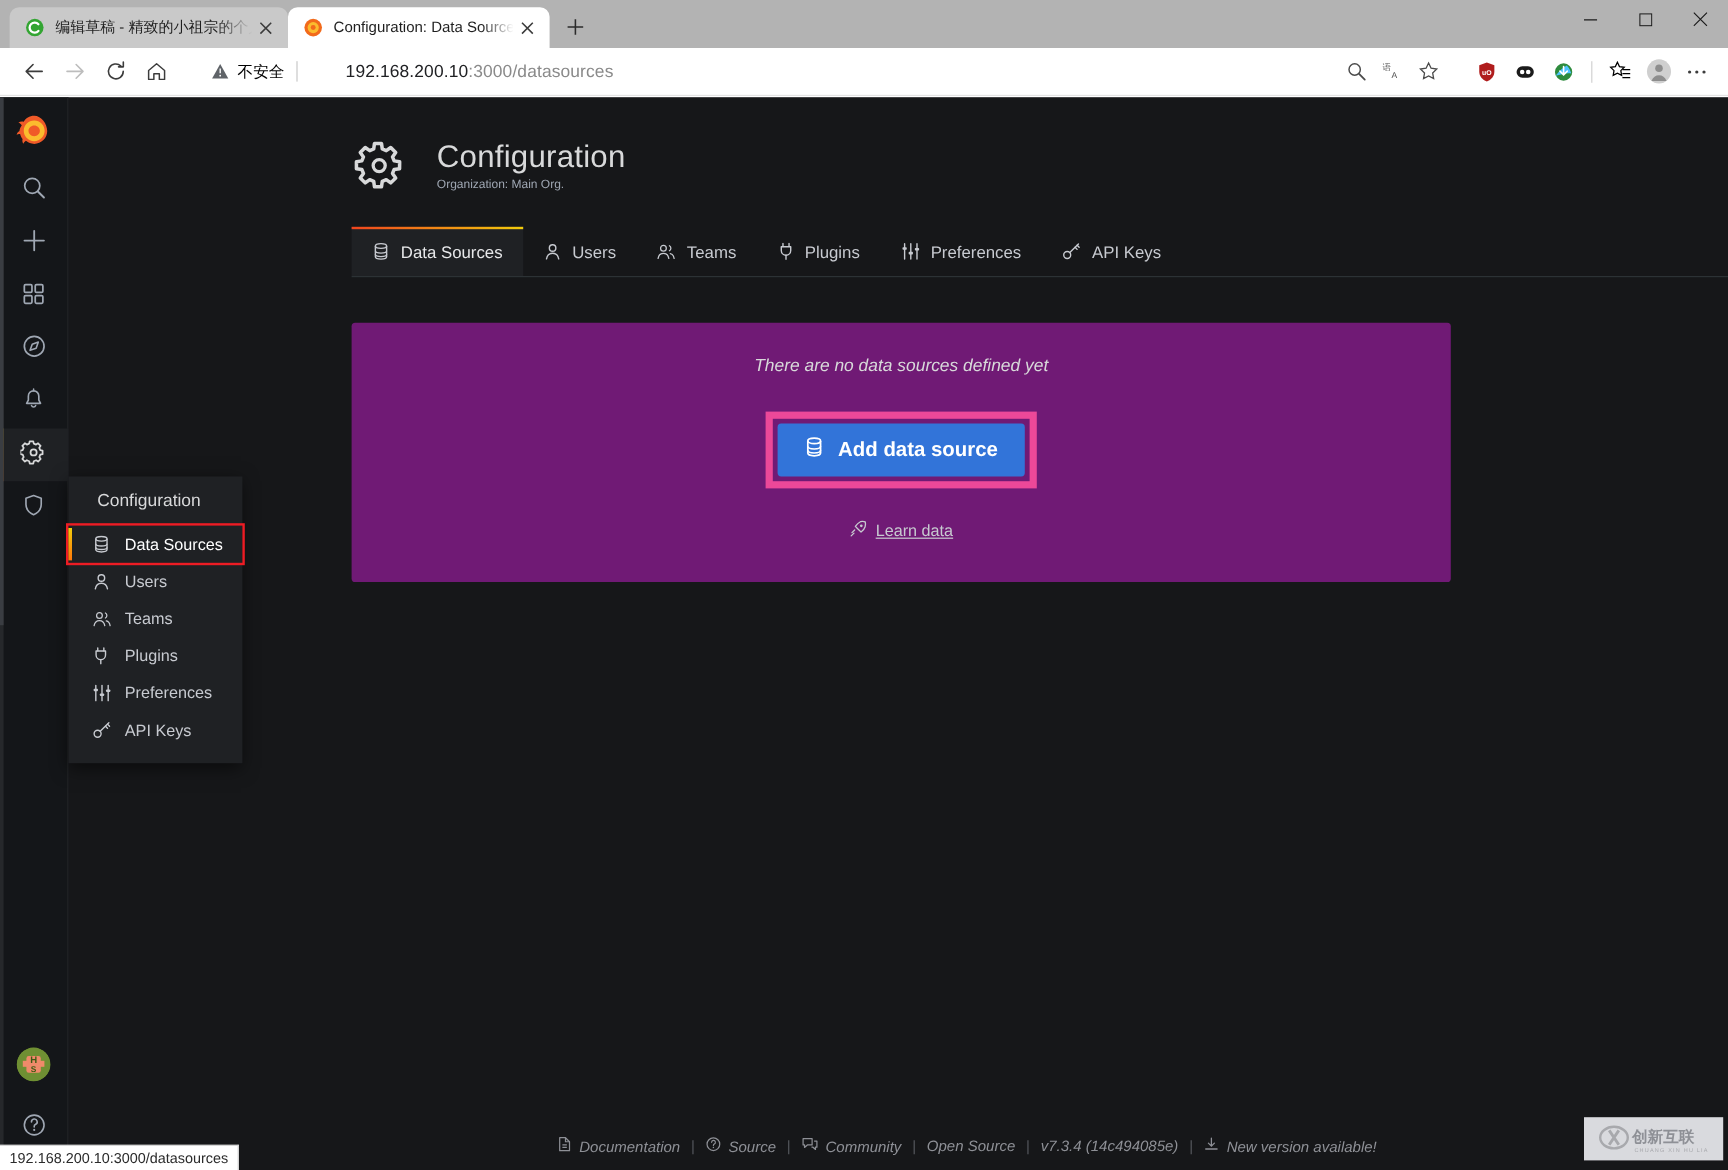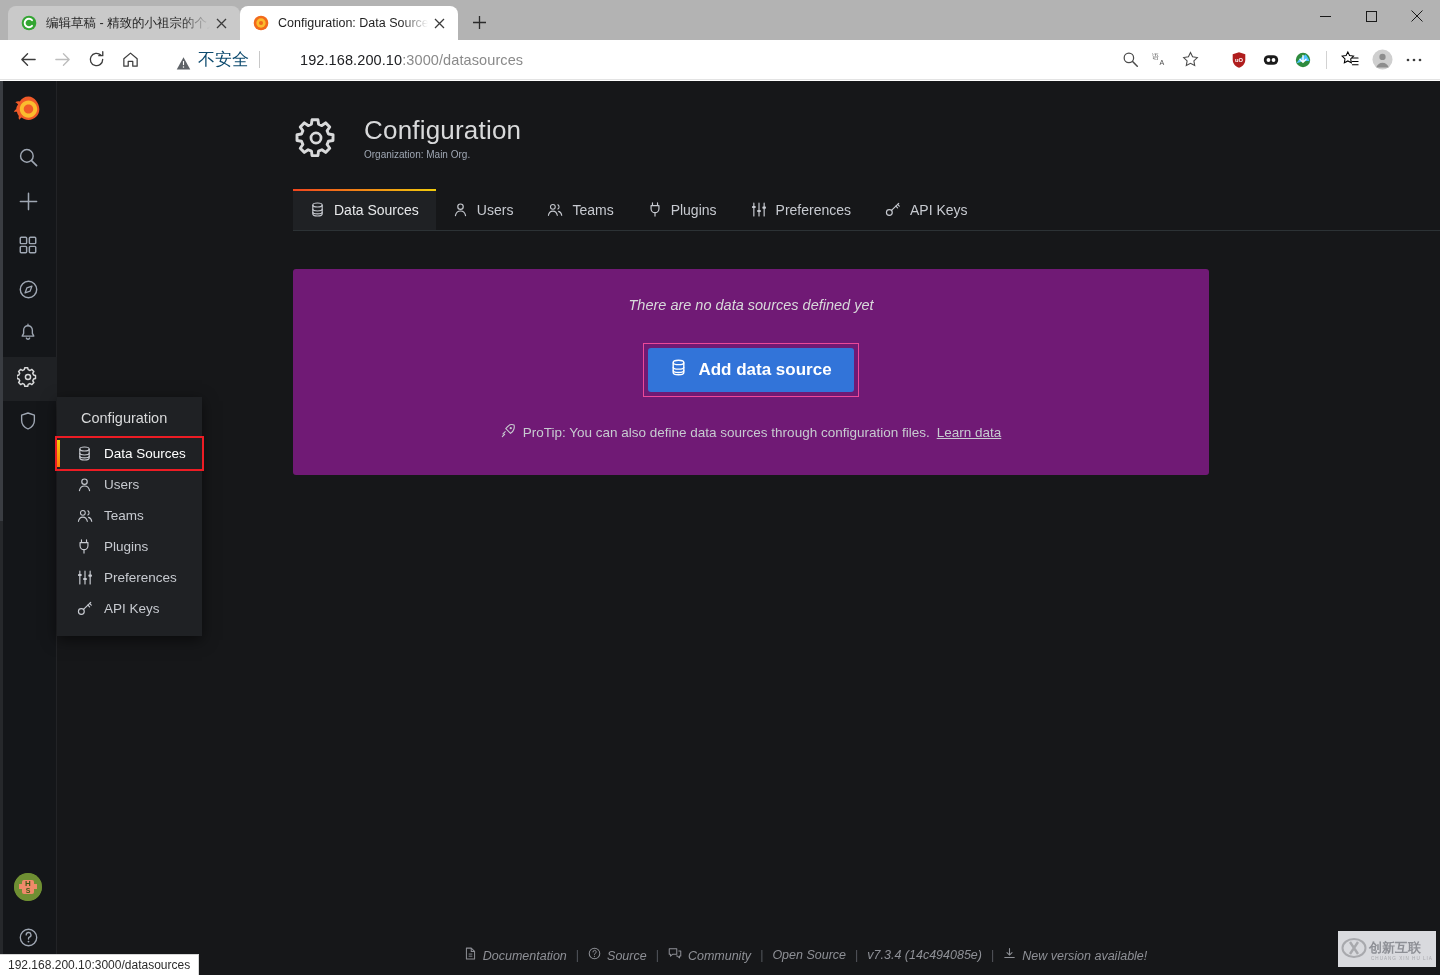--- a/index.html
+++ b/index.html
@@ -113,23 +113,23 @@
     height: 28px;
     background: #ffffff;
     border-radius: 14px;
     display: flex;
     align-items: center;
     margin: 0 6px 0 14px;
     padding: 0 6px 0 14px;
     position: relative;
   }
   .omnibox-warn {
-    display: flex; align-items: flex-end;
-    color: #0c4a6e;
-    font-size: 17px;
+    display: flex; align-items: center;
+    color: #000000;
+    font-size: 13px;
     flex: 0 0 auto;
   }
   .omnibox-warn .tri { margin-right: 7px; display: flex; }
   .omni-sep {
     width: 1px; height: 17px;
     background: #c8c8c8;
     margin: 0 11px 0 10px;
     flex: 0 0 1px;
   }
   .omnibox-url {
@@ -359,21 +359,21 @@
     text-align: center;
   }
   .panel-empty {
     font-size: 14.5px;
     font-style: italic;
     color: #d8d9da;
   }
   .btn-wrap {
     margin: 30px auto 0 auto;
     display: inline-block;
-    border: 1px solid #ec4899;
+    border: 6px solid #ec4899;
     padding: 4px;
   }
   .btn-primary {
     background: #3274d9;
     color: #ffffff;
     font-size: 17px;
     font-weight: bold;
     border: none;
     border-radius: 3px;
     height: 44px;
@@ -418,21 +418,21 @@
     color: #8e9096;
     white-space: nowrap;
     font-style: italic;
   }
   .f-sep { color: #53565c; }
 
   .watermark {
     position: absolute;
     right: 4px;
     bottom: 8px;
-    width: 98px;
+    width: 116px;
     height: 36px;
     background: #d9dade;
     display: flex;
     align-items: center;
     justify-content: center;
     z-index: 70;
   }
 
   .statusbar {
     position: absolute;
@@ -809,21 +809,20 @@
         </div>
 
         <div class="protip">
           <span>
             <svg width="15" height="15" viewBox="0 0 16 16">
                 <path d="M9.6 1.9c2.4-.6 4.3.2 4.3.2s.6 2-.1 4.3c-.6 2-2.1 3.6-3.6 4.7l-1.4-1.4-2.3-2.3-1.4-1.4c1.1-1.5 2.6-3.1 4.5-4.1z" fill="none" stroke="currentColor" stroke-width="1.15" stroke-linejoin="round"></path>
                 <circle cx="10.4" cy="5.5" r="1.2" fill="currentColor"></circle>
                 <path d="M4.5 9.2l-2.4 2.4M1.4 14.5l2.5-2.5" stroke="currentColor" stroke-width="1.15" stroke-linecap="round"></path>
               </svg>
           </span>
-          <span>ProTip: You can also define data sources through configuration files.</span>
           <a href="#">Learn data</a>
         </div>
       </div>
 
       <div class="footer">
         <span class="f-link">
           <span>
             <svg width="13" height="13" viewBox="0 0 14 14">
                 <path d="M2.6 1.2h5.2l3.6 3.6v8H2.6z" fill="none" stroke="currentColor" stroke-width="1.1" stroke-linejoin="round"></path>
                 <path d="M7.8 1.2v3.6h3.6" fill="none" stroke="currentColor" stroke-width="1.1"></path>

